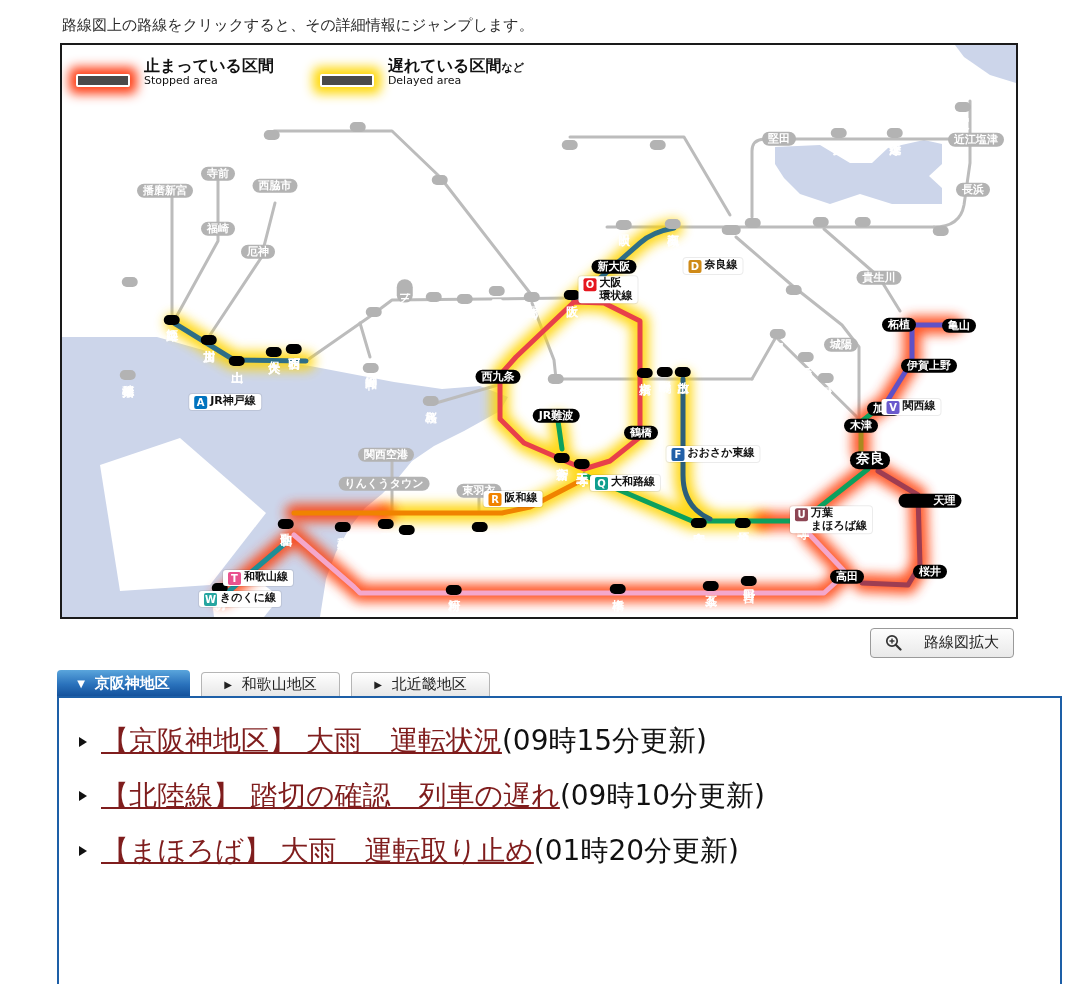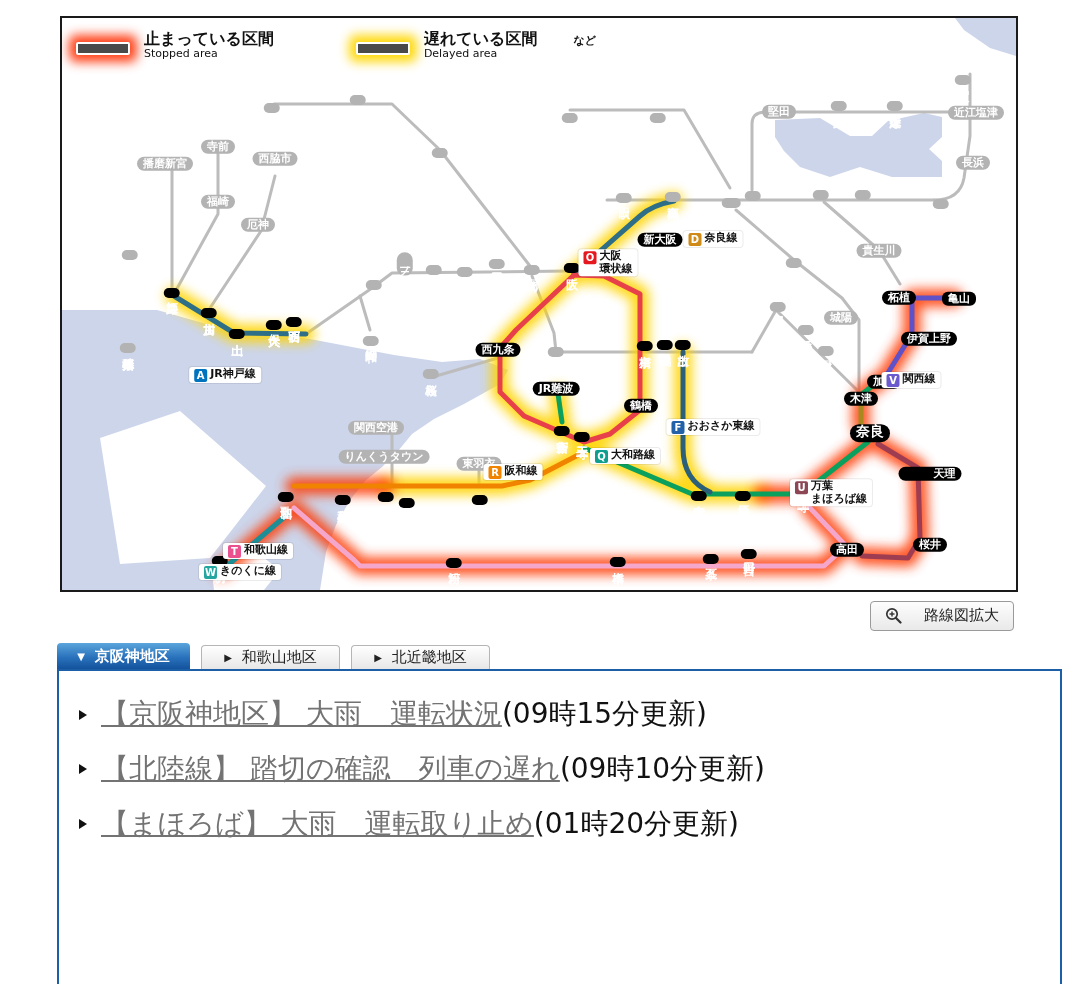--- a/index.html
+++ b/index.html
@@ -4,26 +4,26 @@
 <style>
   html,body{margin:0;padding:0;background:#fff;width:1080px;height:984px;overflow:hidden;
     font-family:"DejaVu Sans","Liberation Sans",sans-serif;}
   .wrap{padding-left:57px;padding-top:16px;}
   .page-title{font-size:15px;color:#2b2b2b;margin-left:5px;margin-bottom:8px;}
   
   .map{position:relative;width:954px;height:572px;border:2px solid #1a1a1a;margin-left:3px;
     background:#fff;overflow:hidden;}
   .map svg{position:absolute;left:0;top:0;}
   .legend{position:absolute;left:14px;top:12px;display:flex;gap:46px;z-index:30;}
-  .leg-item{display:flex;align-items:center;gap:14px;}
+  .leg-item{display:flex;align-items:flex-end;gap:14px;}
   .leg-bar{width:50px;height:9px;background:#4a4a4a;border:2px solid #fff;border-radius:2px;margin-top:8px;}
   .leg-bar.stop{box-shadow:0 0 11px 7px rgba(255,46,0,.9);}
   .leg-bar.delay{box-shadow:0 0 11px 7px rgba(255,215,0,.95);}
   .leg-label{font-size:16px;font-weight:bold;color:#111;line-height:1.1;}
-  .leg-label .sm{font-size:11px;font-weight:bold;margin-left:36px;}
+  .leg-label .sm{font-size:11px;font-weight:bold;}
   .leg-sub{font-size:11px;color:#111;font-weight:normal;}
   .station{position:absolute;transform:translate(-50%,-50%);border-radius:10px;
     font-weight:bold;line-height:1.04;text-align:center;z-index:20;white-space:pre;}
   .station.b{background:#000;color:#fff;}
   .station.g{background:#b3b3b3;color:#fff;z-index:10;}
   .station.vert{writing-mode:vertical-rl;text-orientation:upright;padding:5px 2px;font-size:12px;}
   .station.horiz{padding:1px 6px 2px;font-size:11px;}
   .station.big{font-size:14px;}
   .badge{position:absolute;transform:translate(-50%,-50%);background:#fff;border-radius:3px;
     padding:1px 5px;display:flex;align-items:flex-start;gap:3px;z-index:25;
@@ -43,27 +43,28 @@
     background:linear-gradient(#5aa5dc,#2a72bc 55%,#14529c);}
   .tab.idle{width:137px;height:23px;color:#222;background:linear-gradient(#ffffff,#e7e7e7);
     border:1px solid #b5b5b5;border-bottom:none;}
   .tab .mk{font-size:10px;}
   
   .panel{width:1001px;border:2px solid #1d5fa7;border-bottom:none;height:300px;
     padding:24px 0 0 0;box-sizing:content-box;background:#fff;}
   .notice{position:relative;padding-left:30px;margin:0 18px 17px 12px;font-size:28px;line-height:1.35;color:#111;}
   .notice .tri{position:absolute;left:8px;top:.52em;width:0;height:0;
     border-left:8px solid #111;border-top:5px solid transparent;border-bottom:5px solid transparent;}
-  .notice a{color:#737373;text-decoration:underline;cursor:pointer;}
+  .notice a{color:#7f1d1d;text-decoration:underline;cursor:pointer;}
   .notice .suffix{color:#111;}
 </style>
 </head>
 <body>
 
 <div class="wrap">
+  <div class="page-title">路線図上の路線をクリックすると、その詳細情報にジャンプします。</div>
 
   <div class="map">
     <svg width="954" height="572" viewBox="0 0 954 572">
       <defs>
         <filter id="blur6" x="-60%" y="-60%" width="220%" height="220%">
             <feGaussianBlur stdDeviation="6"></feGaussianBlur>
           </filter>
       </defs>
 
       <g fill="#ccd5ea" stroke="none">
@@ -145,32 +146,32 @@
         </div>
       </div>
     </div>
 
     <div id="map-stations">
         <div class="station b vert" style="left: 110px; top: 275px;">姫路</div>
         <div class="station b vert" style="left: 147px; top: 295px;">加古川</div>
         <div class="station b vert" style="left: 175px; top: 316px;">土山</div>
         <div class="station b vert" style="left: 212px; top: 307px;">大久保</div>
         <div class="station b vert" style="left: 232px; top: 304px;">西明石</div>
-        <div class="station b horiz" style="left: 552px; top: 222px; margin-left: 46px;">新大阪</div>
+        <div class="station b horiz" style="left: 552px; top: 222px;">新大阪</div>
         <div class="station b vert" style="left: 510px; top: 250px;">大阪</div>
         <div class="station b horiz" style="left: 436px; top: 332px;">西九条</div>
         <div class="station b horiz" style="left: 494px; top: 371px;">JR難波</div>
         <div class="station b vert" style="left: 500px; top: 413px;">新今宮</div>
         <div class="station b vert" style="left: 520px; top: 419px;">天王寺</div>
         <div class="station b horiz" style="left: 579px; top: 388px;">鶴橋</div>
         <div class="station b vert" style="left: 583px; top: 328px;">京橋</div>
         <div class="station b vert" style="left: 603px; top: 327px;">鴫野</div>
         <div class="station b vert" style="left: 621px; top: 327px;">放出</div>
         <div class="station b horiz" style="left: 837px; top: 280px;">柘植</div>
-        <div class="station b horiz" style="left: 897px; top: 281px; border-radius: 6px;">亀山</div>
+        <div class="station b horiz" style="left: 897px; top: 281px;">亀山</div>
         <div class="station b horiz" style="left: 867px; top: 321px;">伊賀上野</div>
         <div class="station b horiz" style="left: 822px; top: 364px;">加茂</div>
         <div class="station b horiz" style="left: 799px; top: 381px;">木津</div>
         <div class="station b horiz big" style="left: 808px; top: 415px; font-family: Liberation Mono, monospace;">奈良</div>
         <div class="station b horiz" style="left: 868px; top: 456px; padding-left: 35px;">天理</div>
         <div class="station b horiz" style="left: 868px; top: 527px;">桜井</div>
         <div class="station b horiz" style="left: 785px; top: 532px;">高田</div>
         <div class="station b vert" style="left: 741px; top: 472px;">王寺</div>
         <div class="station b vert" style="left: 637px; top: 478px;">久宝寺</div>
         <div class="station b vert" style="left: 681px; top: 478px;">柏原</div>
@@ -217,21 +218,21 @@
         <div class="station g horiz" style="left: 911px; top: 145px;">長浜</div>
         <div class="station g vert" style="left: 879px; top: 186px;">米原</div>
         <div class="station g vert" style="left: 801px; top: 177px;">野洲</div>
         <div class="station g vert" style="left: 759px; top: 177px;">草津</div>
         <div class="station g horiz" style="left: 817px; top: 233px;">貴生川</div>
         <div class="station g vert" style="left: 732px; top: 245px;">宇治</div>
         <div class="station g horiz" style="left: 779px; top: 300px;">城陽</div>
         <div class="station g vert" style="left: 716px; top: 289px;">長尾</div>
         <div class="station g vert" style="left: 744px; top: 312px;">松井山手</div>
         <div class="station g vert" style="left: 764px; top: 333px;">京田辺</div>
-        <div class="station g horiz" style="left: 314px; top: 410px; font-family: Liberation Serif, serif;">関西空港</div>
+        <div class="station g horiz" style="left: 324px; top: 410px; font-family: Liberation Serif, serif;">関西空港</div>
         <div class="station g horiz" style="left: 322px; top: 439px;">りんくうタウン</div>
         <div class="station g horiz" style="left: 417px; top: 446px;">東羽衣</div>
       </div>
     <div id="map-badges">
         <div class="badge" style="left: 163px; top: 357px;"><span class="ic" style="background: rgb(0, 115, 191);">A</span><span>JR神戸線</span></div>
         <div class="badge" style="left: 546px; top: 245px;"><span class="ic" style="background: rgb(229, 23, 31);">O</span><span>大阪
 環状線</span></div>
         <div class="badge" style="left: 651px; top: 221px;"><span class="ic" style="background: rgb(207, 138, 23);">D</span><span>奈良線</span></div>
         <div class="badge" style="left: 849px; top: 362px;"><span class="ic" style="background: rgb(106, 90, 205);">V</span><span>関西線</span></div>
         <div class="badge" style="left: 651px; top: 409px;"><span class="ic" style="background: rgb(34, 96, 168);">F</span><span>おおさか東線</span></div>

